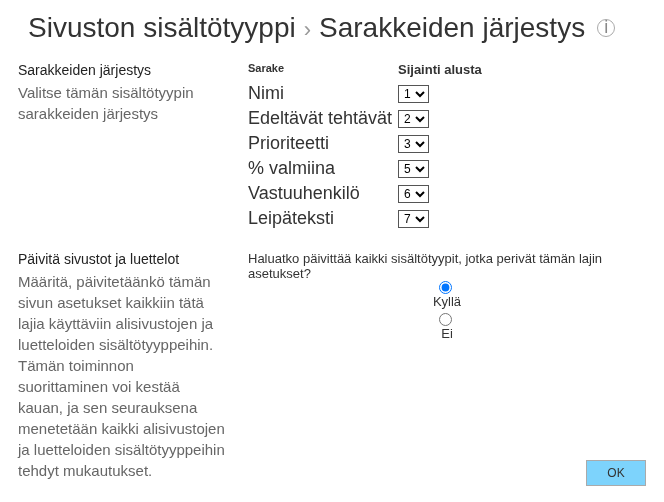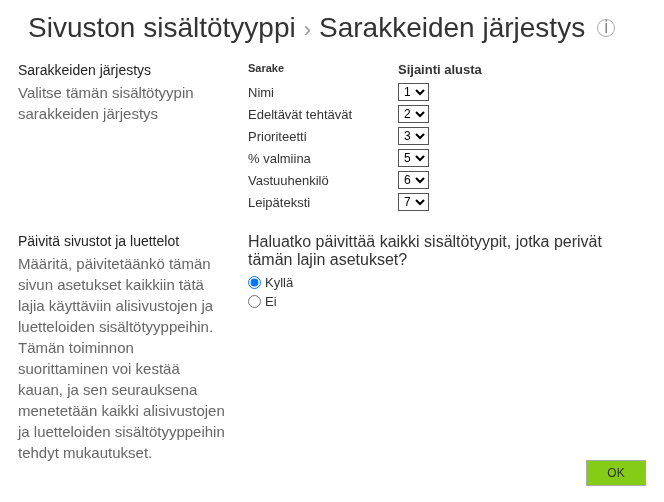--- a/index.html
+++ b/index.html
@@ -87,54 +87,55 @@
     font-weight: 600;
     color: #333;
   }
   .col-row {
     display: flex;
     align-items: center;
     margin-bottom: 4px;
   }
   .col-row .col-name {
     width: 150px;
-    font-size: 13px;
+    font-size: 18px;
     color: #333;
   }
   .col-row select {
     font-size: 12px;
     border: 1px solid #555;
     background: #fff;
     padding: 0 1px;
     height: 18px;
   }
   .update-question {
-    font-size: 16px;
-    margin-bottom: 6px;
+    font-size: 13px;
+    margin-bottom: 0;
   }
   .radio-row {
     display: flex;
     align-items: center;
     margin-bottom: 4px;
     font-size: 13px;
+    flex-direction: column;
   }
   .radio-row input { margin-right: 4px; }
   .buttons {
     position: absolute;
     bottom: 16px;
     right: 18px;
     display: flex;
     gap: 8px;
   }
   .buttons button {
     font-family: inherit;
     font-size: 12px;
     padding: 5px 16px;
     border: 1px solid #aaa;
-    background: #84cc16;
+    background: #7dd3fc;
     color: #333;
     cursor: pointer;
     min-width: 60px;
   }
 </style>
 </head>
 <body>
 
 <div class="header">
   <span class="header-title">Sivuston sisältötyyppi</span>

